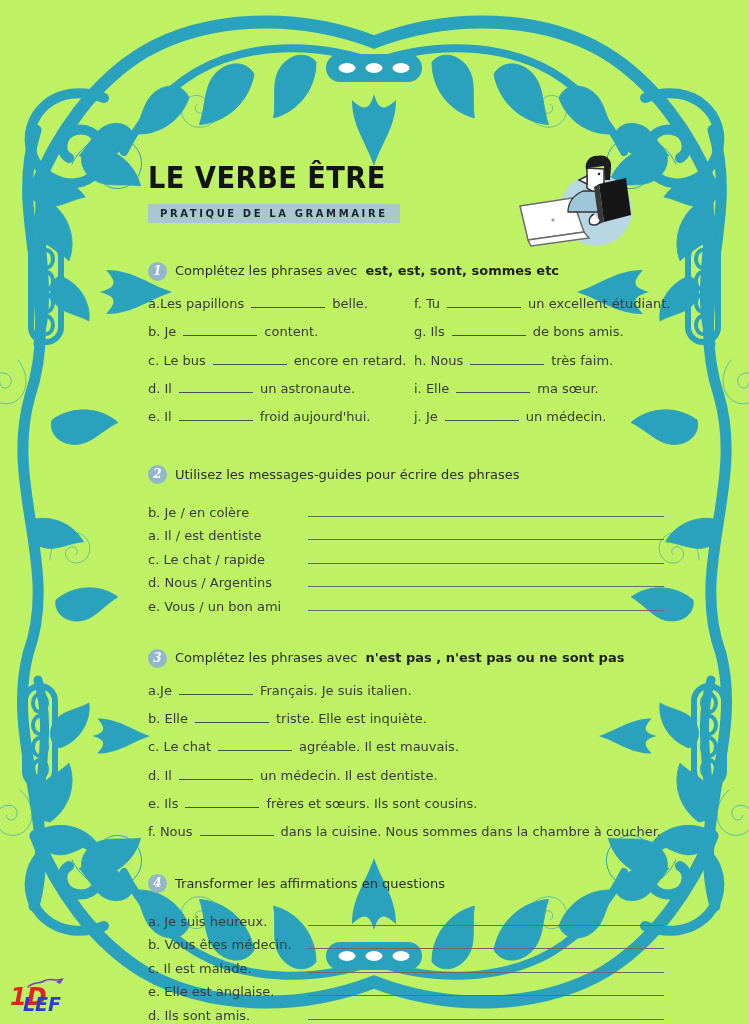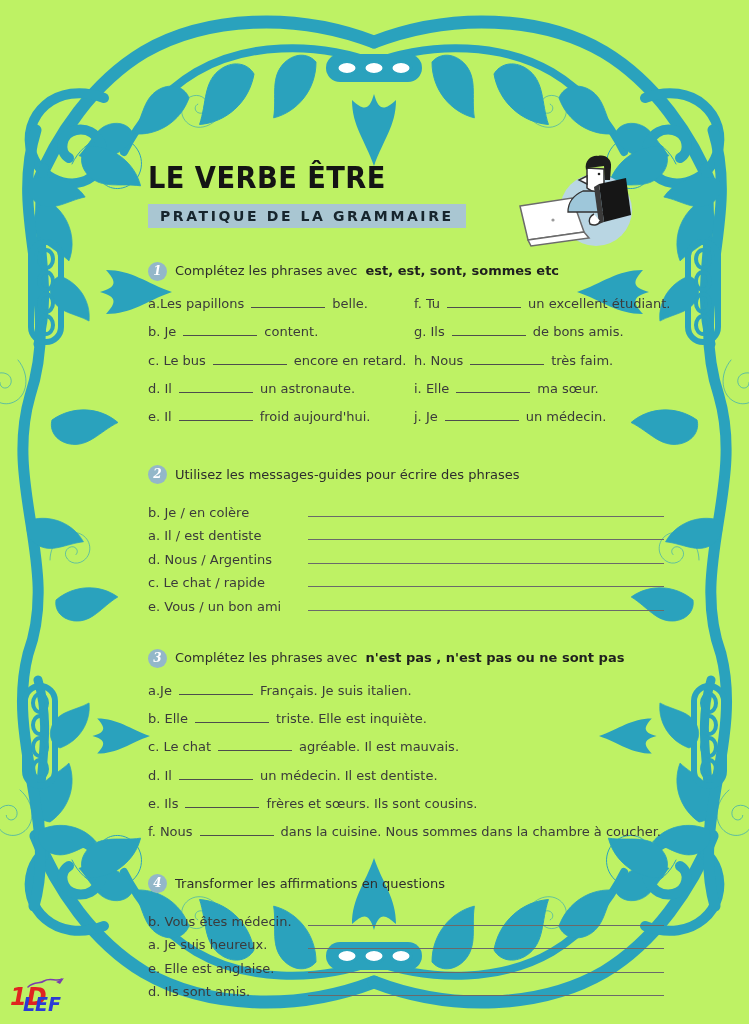--- a/index.html
+++ b/index.html
@@ -11,21 +11,21 @@
   .frame-svg{position:absolute;inset:0;width:749px;height:1024px;}
   
   .content{position:absolute;left:148px;top:158px;width:516px;font-size:13px;line-height:1.25;}
   .hdr{position:relative;height:86px;}
   .title{
     font-size:31px;font-weight:800;color:#141414;white-space:nowrap;
     transform:scaleX(.88);transform-origin:left center;letter-spacing:.5px;
   }
   .banner{
     display:inline-block;background:#a9c6d2;color:#17252d;
-    font-weight:700;font-size:14px;letter-spacing:2.6px;
+    font-weight:700;font-size:10px;letter-spacing:2.6px;
     padding:4px 12px 3px 12px;margin-top:7px;white-space:nowrap;
   }
   .illus{position:absolute;right:10px;top:-4px;width:152px;height:96px;}
   .exhead{display:flex;align-items:center;gap:8px;margin-bottom:13px;white-space:nowrap;}
   .numcircle{
     width:19px;height:19px;border-radius:50%;background:#93b7c9;color:#fff;
     font-family:"DejaVu Serif",serif;font-style:italic;font-weight:700;font-size:12px;
     display:flex;align-items:center;justify-content:center;flex:none;
   }
   .instr{color:#2e2e2e;}
@@ -242,25 +242,25 @@
       <div class="rows">
         <div class="row">
             <span class="t">b. Je / en colère</span>
             <span class="wline"></span>
           </div>
         <div class="row">
             <span class="t">a. Il / est dentiste</span>
             <span class="wline"></span>
           </div>
         <div class="row">
+            <span class="t">c. Le chat / rapide</span>
+            <span class="wline"></span>
+          </div>
+        <div class="row">
             <span class="t">d. Nous / Argentins</span>
-            <span class="wline"></span>
-          </div>
-        <div class="row">
-            <span class="t">c. Le chat / rapide</span>
             <span class="wline"></span>
           </div>
         <div class="row">
             <span class="t">e. Vous / un bon ami</span>
             <span class="wline"></span>
           </div>
       </div>
     </div>
 
     <div class="sec3">
@@ -303,25 +303,29 @@
       </div>
     </div>
 
     <div class="sec4">
       <div class="exhead">
         <span class="numcircle">4</span>
         <span class="instr">Transformer les affirmations en questions</span>
       </div>
       <div class="rows">
         <div class="row">
+            <span class="t">a. Je suis heureux.</span>
+            <span class="wline"></span>
+          </div>
+        <div class="row">
             <span class="t">b. Vous êtes médecin.</span>
             <span class="wline"></span>
           </div>
         <div class="row">
-            <span class="t">a. Je suis heureux.</span>
+            <span class="t">c. Il est malade.</span>
             <span class="wline"></span>
           </div>
         <div class="row">
             <span class="t">e. Elle est anglaise.</span>
             <span class="wline"></span>
           </div>
         <div class="row">
             <span class="t">d. Ils sont amis.</span>
             <span class="wline"></span>
           </div>

